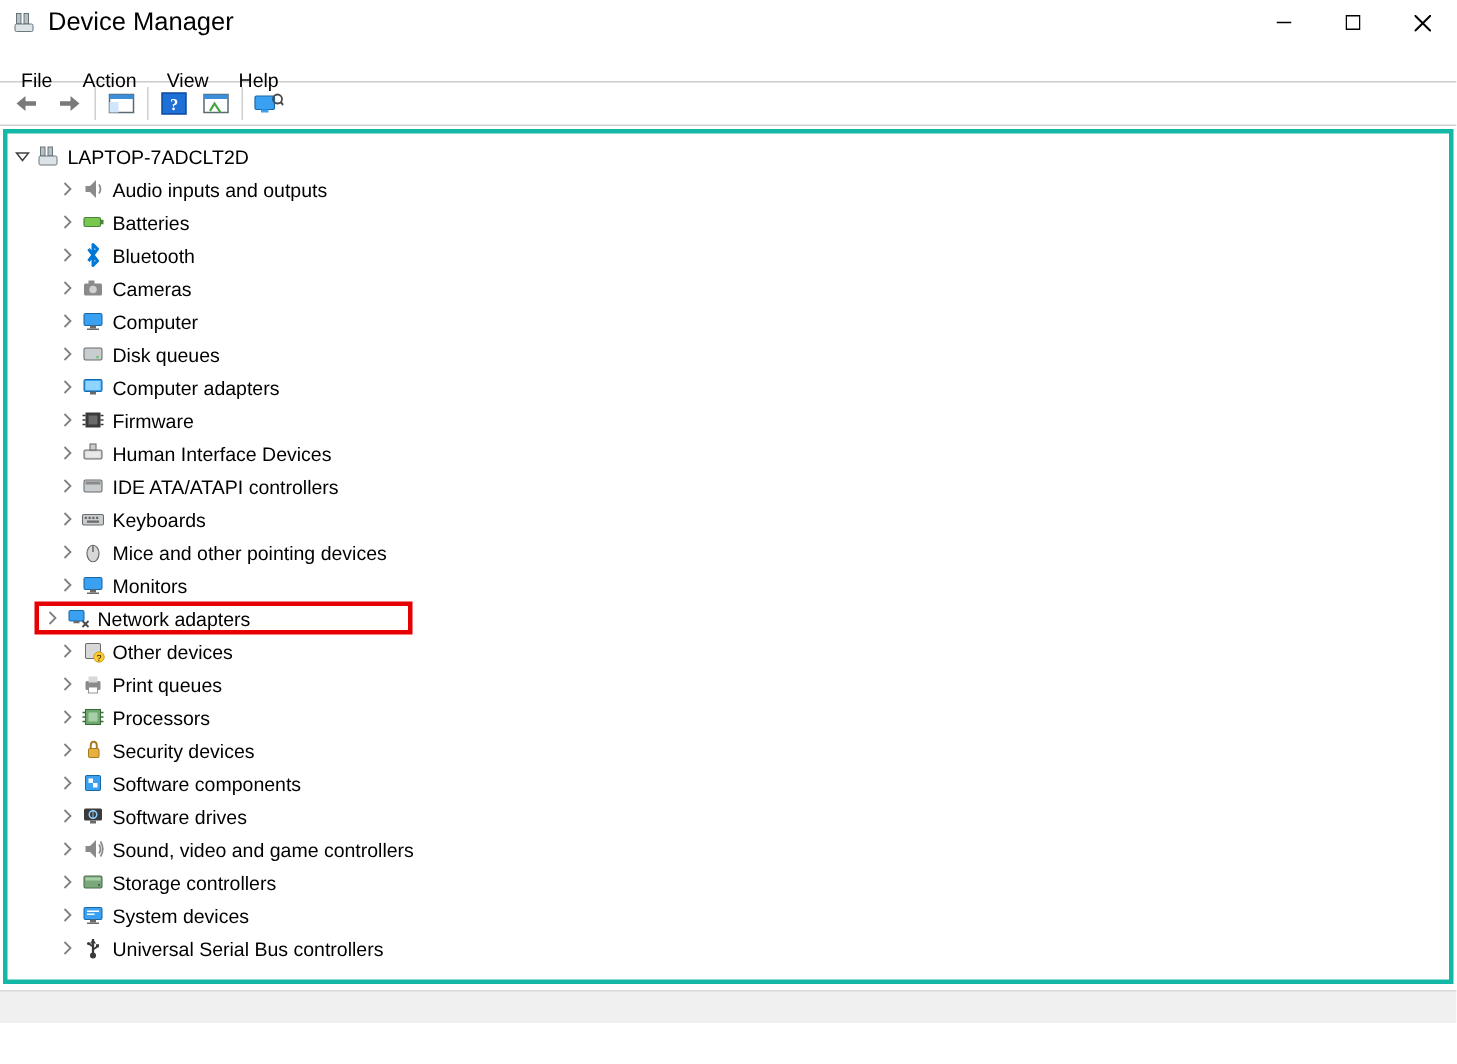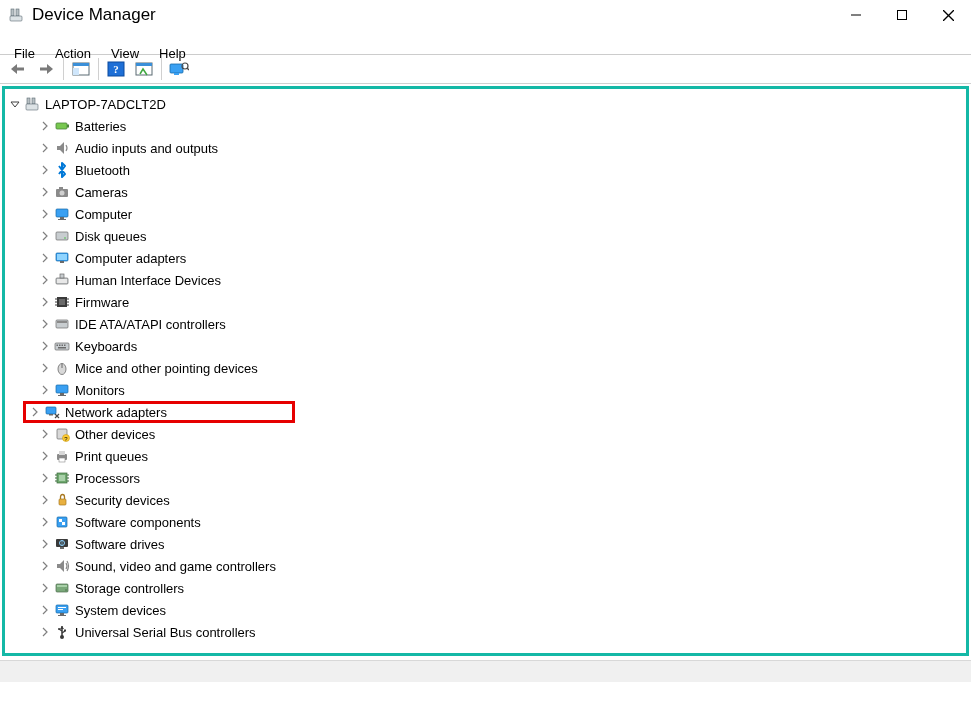--- a/index.html
+++ b/index.html
@@ -95,21 +95,21 @@
     list-style:none;
   }
   .tree-child-row {
     display:flex; align-items:center;
     height: 22px;
     padding-left: 10px;
   }
   .highlight-box {
     border: 3px solid #e60000;
     margin-left:-4px; padding-left:1px;
-    width: 272px;
+    width: 252px;
   }
   
   .statusbar {
     height: 22px;
     background: #f0f0f0;
     border-top:1px solid #d8d8d8;
     margin-top: 4px;
   }
   svg { display:block; }
 </style>
@@ -221,50 +221,50 @@
       <ul class="tree-children" id="device-children">
           <li class="tree-node">
             <div class="tree-row tree-child-row">
               <span class="expander">
                 <svg width="10" height="10" viewBox="0 0 10 10">
                   <use href="#chevron-right"></use>
                 </svg>
               </span>
               <span class="icon">
                 <svg width="16" height="16" viewBox="0 0 16 16">
+                  <use href="#speaker-icon"></use>
+                </svg>
+              </span>
+              <span class="label">Audio inputs and outputs</span>
+            </div>
+          </li>
+          <li class="tree-node">
+            <div class="tree-row tree-child-row">
+              <span class="expander">
+                <svg width="10" height="10" viewBox="0 0 10 10">
+                  <use href="#chevron-right"></use>
+                </svg>
+              </span>
+              <span class="icon">
+                <svg width="16" height="16" viewBox="0 0 16 16">
                   <use href="#battery-icon"></use>
                 </svg>
               </span>
               <span class="label">Batteries</span>
             </div>
           </li>
           <li class="tree-node">
             <div class="tree-row tree-child-row">
               <span class="expander">
                 <svg width="10" height="10" viewBox="0 0 10 10">
                   <use href="#chevron-right"></use>
                 </svg>
               </span>
               <span class="icon">
                 <svg width="16" height="16" viewBox="0 0 16 16">
-                  <use href="#speaker-icon"></use>
-                </svg>
-              </span>
-              <span class="label">Audio inputs and outputs</span>
-            </div>
-          </li>
-          <li class="tree-node">
-            <div class="tree-row tree-child-row">
-              <span class="expander">
-                <svg width="10" height="10" viewBox="0 0 10 10">
-                  <use href="#chevron-right"></use>
-                </svg>
-              </span>
-              <span class="icon">
-                <svg width="16" height="16" viewBox="0 0 16 16">
                   <use href="#bluetooth-icon"></use>
                 </svg>
               </span>
               <span class="label">Bluetooth</span>
             </div>
           </li>
           <li class="tree-node">
             <div class="tree-row tree-child-row">
               <span class="expander">
                 <svg width="10" height="10" viewBox="0 0 10 10">
@@ -326,39 +326,39 @@
           </li>
           <li class="tree-node">
             <div class="tree-row tree-child-row">
               <span class="expander">
                 <svg width="10" height="10" viewBox="0 0 10 10">
                   <use href="#chevron-right"></use>
                 </svg>
               </span>
               <span class="icon">
                 <svg width="16" height="16" viewBox="0 0 16 16">
+                  <use href="#firmware-icon"></use>
+                </svg>
+              </span>
+              <span class="label">Firmware</span>
+            </div>
+          </li>
+          <li class="tree-node">
+            <div class="tree-row tree-child-row">
+              <span class="expander">
+                <svg width="10" height="10" viewBox="0 0 10 10">
+                  <use href="#chevron-right"></use>
+                </svg>
+              </span>
+              <span class="icon">
+                <svg width="16" height="16" viewBox="0 0 16 16">
                   <use href="#hid-icon"></use>
                 </svg>
               </span>
               <span class="label">Human Interface Devices</span>
-            </div>
-          </li>
-          <li class="tree-node">
-            <div class="tree-row tree-child-row">
-              <span class="expander">
-                <svg width="10" height="10" viewBox="0 0 10 10">
-                  <use href="#chevron-right"></use>
-                </svg>
-              </span>
-              <span class="icon">
-                <svg width="16" height="16" viewBox="0 0 16 16">
-                  <use href="#firmware-icon"></use>
-                </svg>
-              </span>
-              <span class="label">Firmware</span>
             </div>
           </li>
           <li class="tree-node">
             <div class="tree-row tree-child-row">
               <span class="expander">
                 <svg width="10" height="10" viewBox="0 0 10 10">
                   <use href="#chevron-right"></use>
                 </svg>
               </span>
               <span class="icon">

